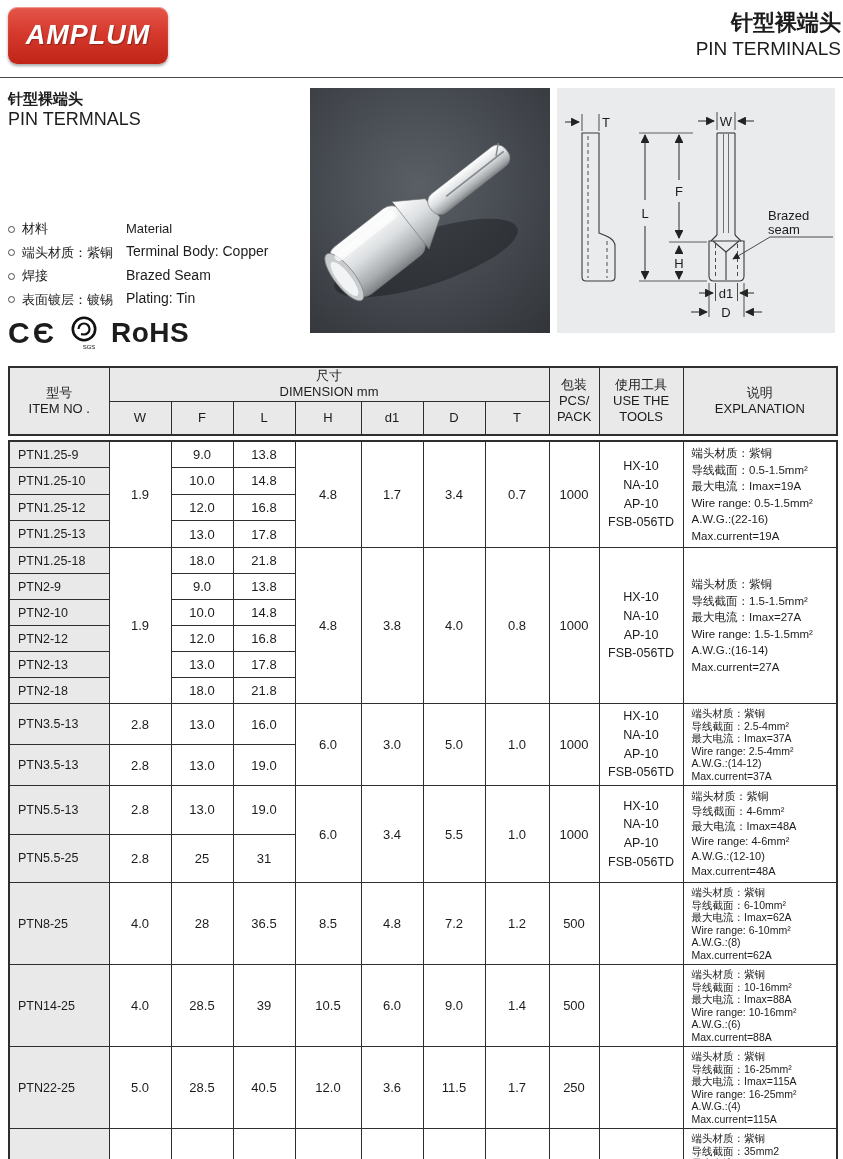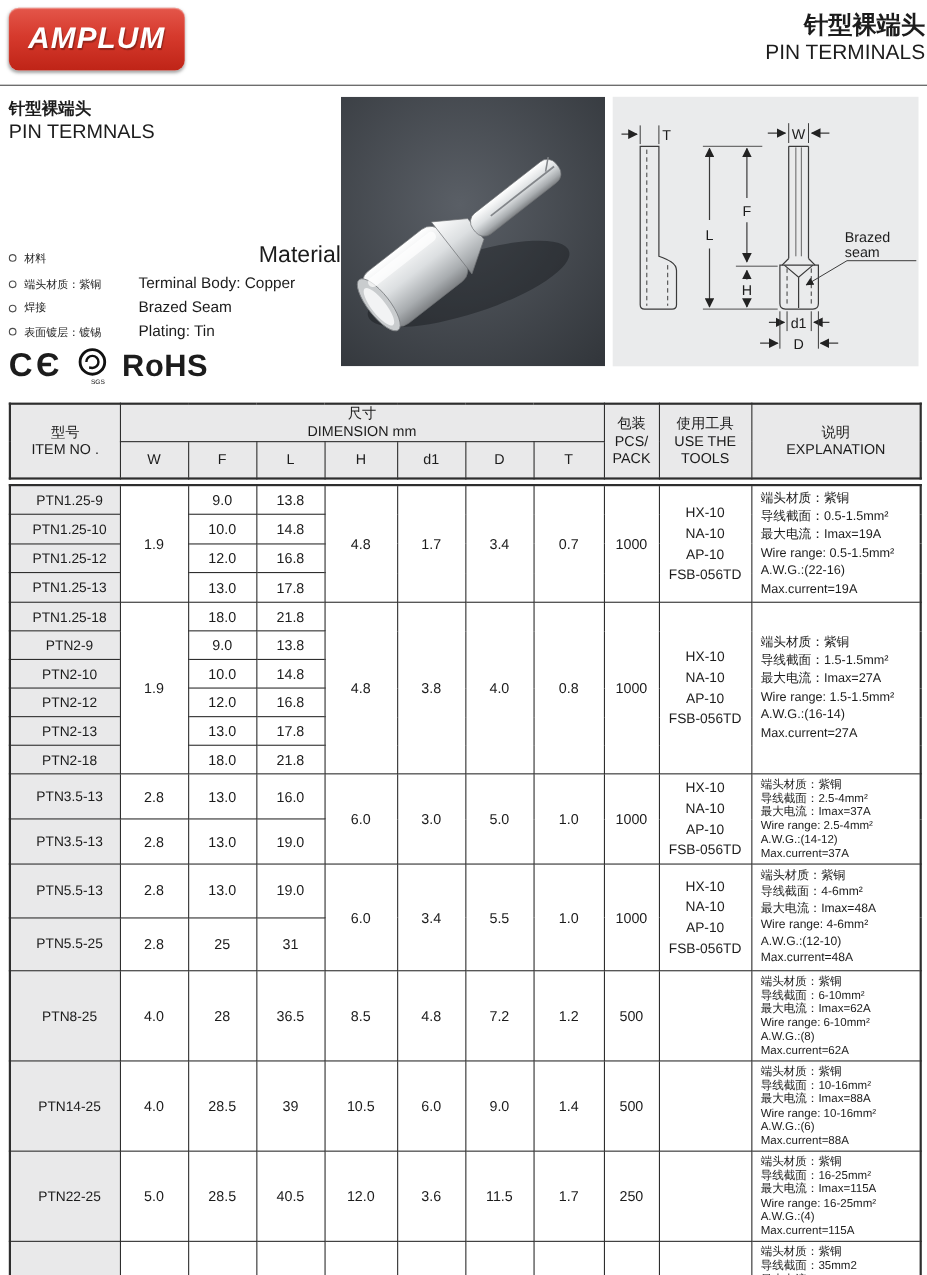--- a/index.html
+++ b/index.html
@@ -29,42 +29,42 @@
   .head-title .cn { font-size:22px; font-weight:bold; }
   .head-title .en { font-size:19px; }
 
   
   .intro { display:flex; margin-top:10px; height:245px; }
   .intro-left { width:310px; padding:2px 0 0 8px; }
   .intro-title-cn { font-size:15px; font-weight:bold; }
   .intro-title-en { font-size:18px; margin-top:0; font-weight:400; }
   .materials { list-style:none; margin-top:90px; }
   .material-item { display:grid; grid-template-columns:118px auto; align-items:baseline; margin-bottom:5px; }
-  .material-item .cnwrap { display:flex; align-items:center; gap:7px; font-size:10px; }
+  .material-item .cnwrap { display:flex; align-items:center; gap:7px; font-size:13px; }
   .bullet { width:7px; height:7px; border:1.6px solid #4c4c4c; border-radius:50%; flex:0 0 auto; }
   .material-item .en { font-size:14px; }
-  .material-item:first-child .en { font-size:21px;text-align:right; }
+  .material-item:first-child .en { font-size:13px; }
   .certs { display:flex; align-items:center; gap:12px; margin-top:6px; }
   .ce-mark { font-size:30px; font-weight:bold; letter-spacing:3px; line-height:1; }
   .rohs { font-size:28px; font-weight:bold; letter-spacing:.5px; }
   .photo-box { width:240px; height:245px; }
   .diagram-box { width:278px; height:245px; margin-left:7px; background:#eaebec; }
 
   
   table.spec { border-collapse:collapse; table-layout:fixed; width:828px; margin-left:8px; }
   table.spec-head { margin-top:33px; }
   table.spec-body { margin-top:4px; }
   table.spec, table.spec th, table.spec td { border:1px solid #2e2e2e; }
   table.spec { border-width:2px; }
   th {
     background:#e9e9ea; font-weight:400; font-size:13px;
     white-space:pre-line; line-height:1.25; text-align:center; vertical-align:middle;
   }
   td { font-size:13px; text-align:center; vertical-align:middle; white-space:pre-line; }
-  td.item { background:#e9e9ea; text-align:center; padding-left:8px; font-size:12.5px; }
+  td.item { background:#e9e9ea; text-align:left; padding-left:8px; font-size:12.5px; }
   td.tools { font-size:12.5px; line-height:1.5; }
   td.expl { text-align:left; padding:3px 4px 3px 8px; }
   td.expl-lg { font-size:11.5px; line-height:16.5px; }
   td.expl-md { font-size:11px;   line-height:15px; }
   td.expl-sm { font-size:10.5px; line-height:12.5px; }
   .hrow1 { height:34px; } .hrow2 { height:34px; }
 </style>
 </head>
 <body>
 

